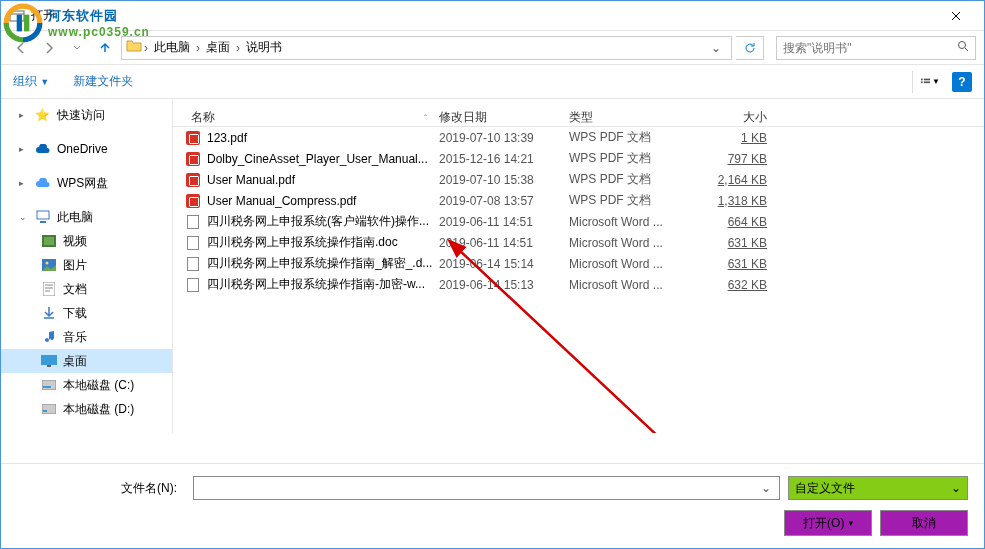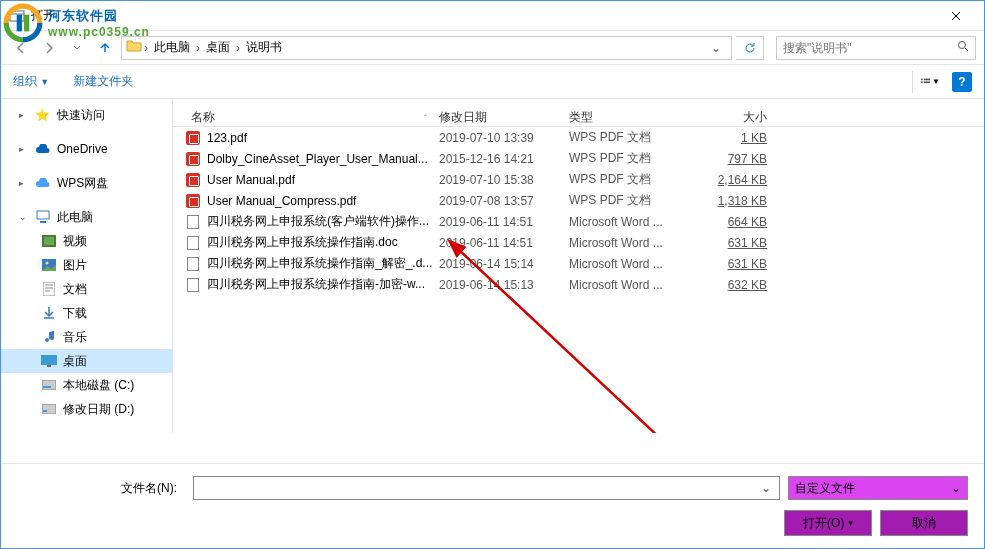--- a/index.html
+++ b/index.html
@@ -59,21 +59,21 @@
 .doc-icon { width: 12px; height: 14px; border: 1px solid #888; background: #fff; }
 
 .arrow-svg { position: absolute; top: 40px; left: 150px; pointer-events: none; z-index: 5; }
 
 .footer { border-top: 1px solid #e5e5e5; padding: 12px 16px; display: flex; flex-direction: column; gap: 10px; background: #fff; margin-top: 30px; }
 .footer-row { display: flex; align-items: center; gap: 8px; }
 .fn-label { width: 168px; text-align: right; padding-right: 8px; }
 .fn-input { flex: 1; height: 24px; border: 1px solid #888; padding: 0 4px; display: flex; align-items: center; }
 .fn-input input { border: none; outline: none; flex: 1; font-size: 12px; }
 .fn-drop { padding: 0 4px; color: #555; }
-.filter { width: 180px; height: 24px; border: 1px solid #888; display: flex; align-items: center; padding: 0 6px; background: #d946ef; }
+.filter { width: 180px; height: 24px; border: 1px solid #888; display: flex; align-items: center; padding: 0 6px; background: #84cc16; }
 .filter span:first-child { flex: 1; }
 .btn-row { display: flex; justify-content: flex-end; gap: 8px; }
 .btn { width: 88px; height: 26px; border: 1px solid #888; background: #a21caf; display: flex; align-items: center; justify-content: center; cursor: pointer; }
 .btn.primary { display: flex; }
 .btn .bd { margin-left: 4px; font-size: 9px; }
 
 .watermark { position: absolute; top: 2px; left: 2px; z-index: 10; pointer-events: none; display: flex; align-items: center; gap: 4px; }
 .watermark .logo { width: 42px; height: 42px; }
 .watermark .wm-text { display: flex; flex-direction: column; }
 .watermark .wm-cn { font-size: 13px; font-weight: bold; color: #0066b3; letter-spacing: 1px; }
@@ -283,21 +283,21 @@
           </span>
           <span>本地磁盘 (C:)</span>
         </div>
       <div class="tree-item child">
           <span class="ticon">
             <svg width="14" height="10">
               <rect width="14" height="10" fill="#ccc" stroke="#888"></rect>
               <rect x="1" y="6" width="4" height="2" fill="#3a9bd8"></rect>
             </svg>
           </span>
-          <span>修改日期 (D:)</span>
+          <span>本地磁盘 (D:)</span>
         </div>
       <div class="tree-spacer"></div>
       <div class="tree-item">
           <span class="exp">▸</span>
           <span class="ticon">
             <svg width="16" height="12">
               <rect x="1" y="1" width="6" height="5" fill="#3a7bc8"></rect>
               <rect x="9" y="6" width="6" height="5" fill="#3a7bc8"></rect>
               <path d="M4 6v3h8V6" stroke="#666" fill="none"></path>
             </svg>

